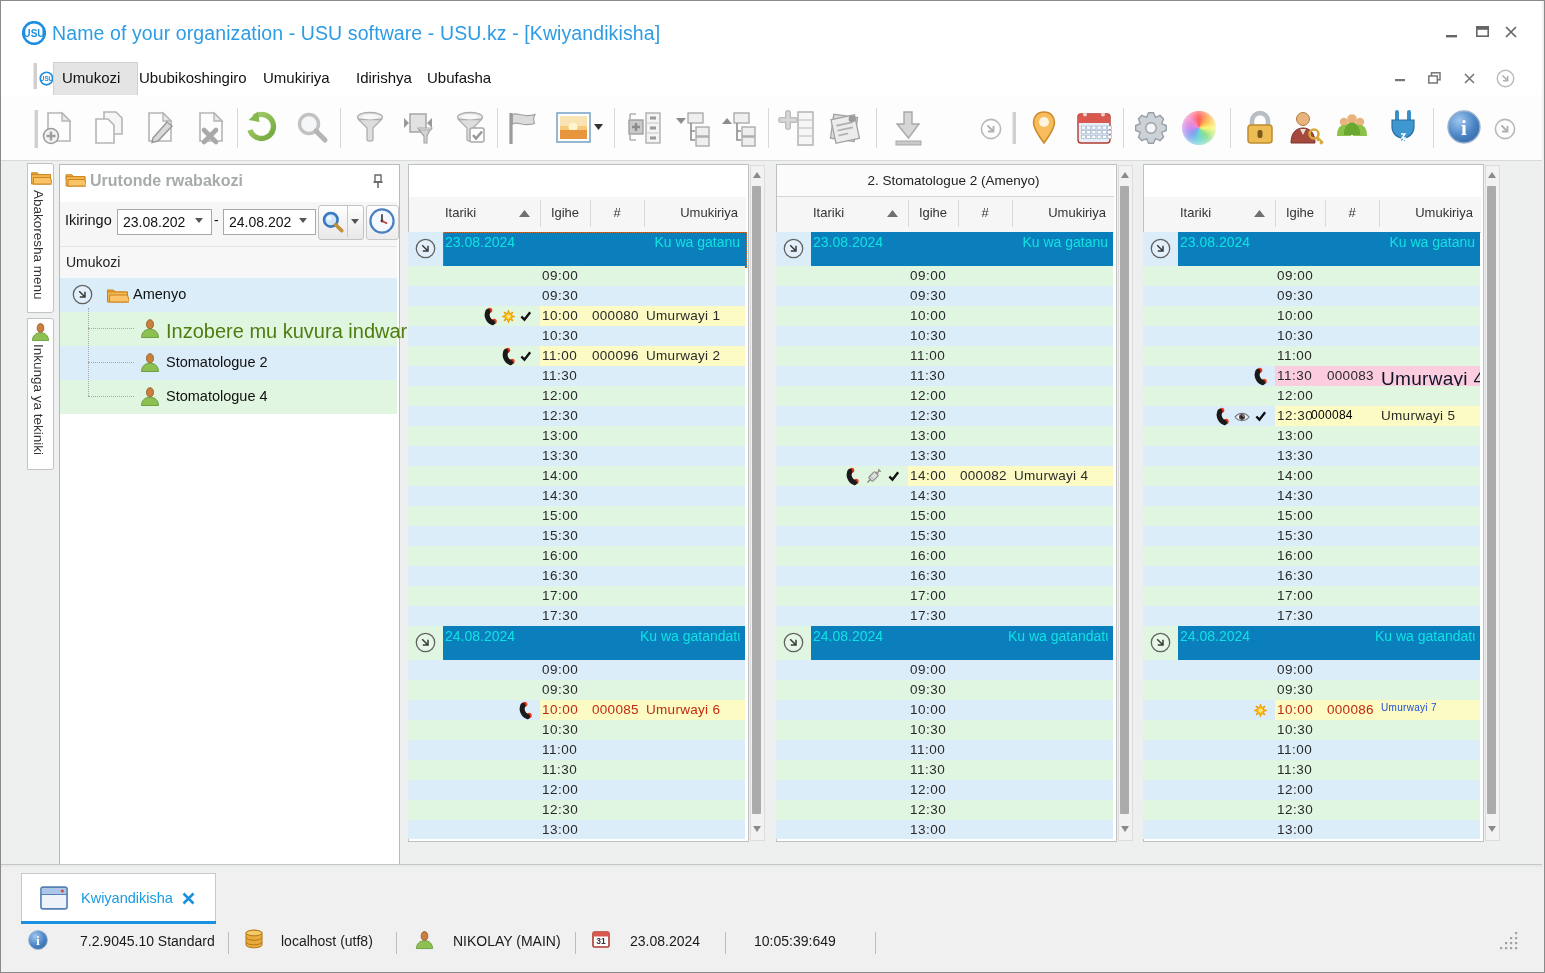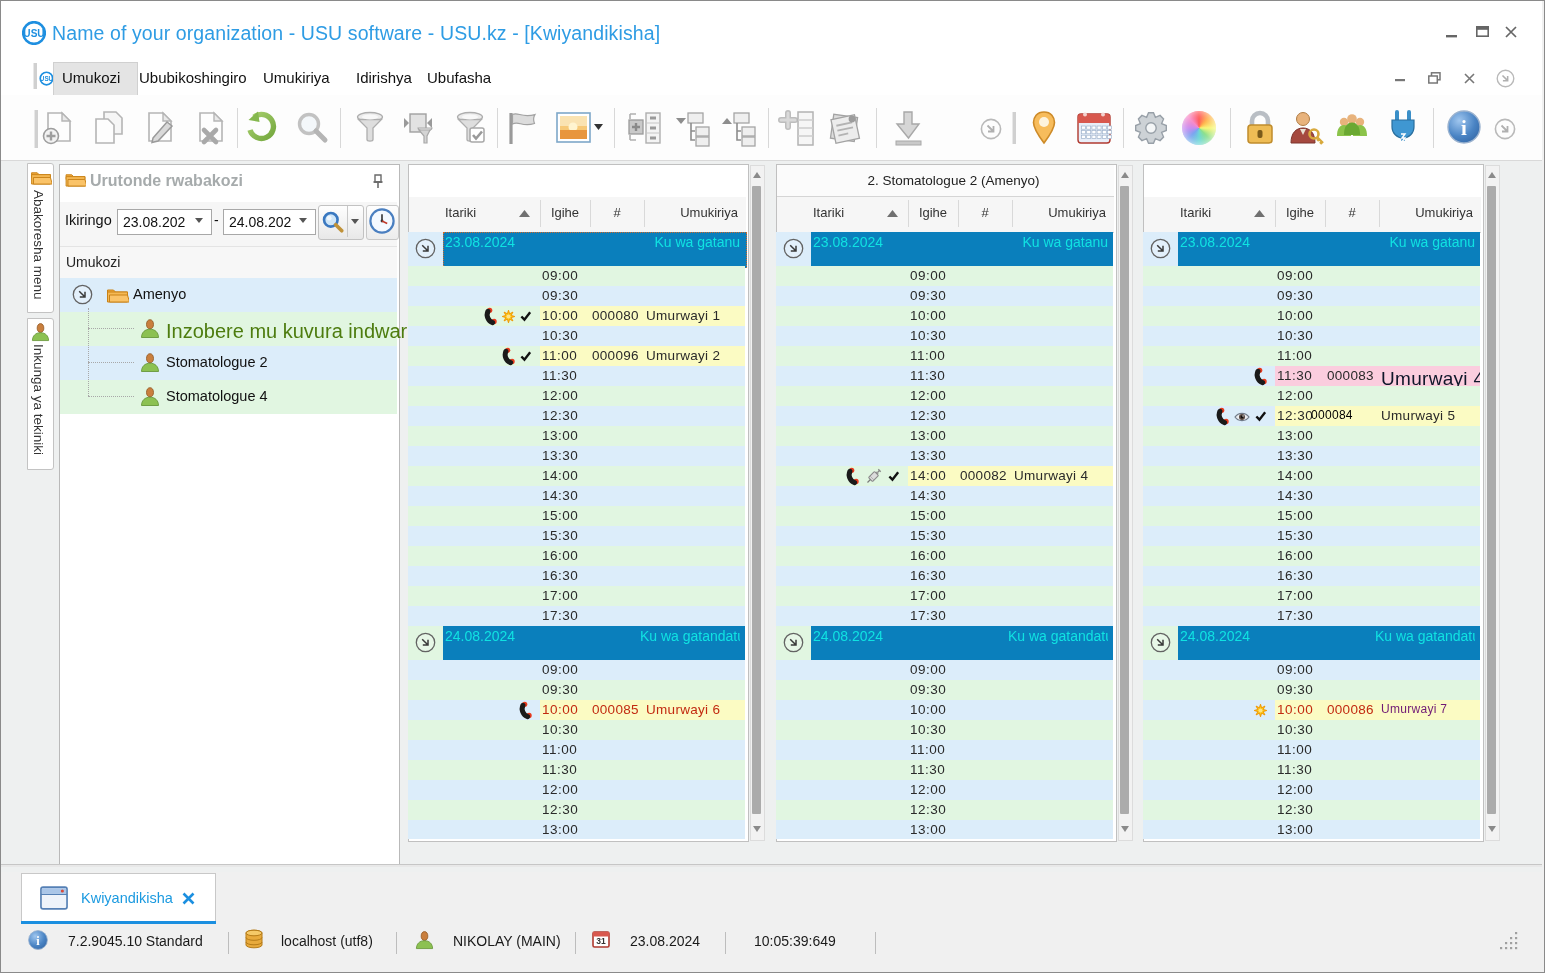--- a/index.html
+++ b/index.html
@@ -766,21 +766,21 @@
 <div class="abs" style="left:1143px;top:660px;width:337px;height:20px;background:#dcedfa;overflow:hidden">
 <div class="abs" style="left:134px;top:2px;font-size:13.5px;letter-spacing:0.5px;color:#2a2a2a">09:00</div>
 </div>
 <div class="abs" style="left:1143px;top:680px;width:337px;height:20px;background:#e1f6e1;overflow:hidden">
 <div class="abs" style="left:134px;top:2px;font-size:13.5px;letter-spacing:0.5px;color:#2a2a2a">09:30</div>
 </div>
 <div class="abs" style="left:1143px;top:700px;width:337px;height:20px;background:#dcedfa;overflow:hidden">
 <div class="abs" style="left:132px;top:0;width:205px;height:20px;background:#fbfbc3"></div>
     <div class="abs" style="left:134px;top:2px;font-size:13.5px;letter-spacing:0.5px;color:#c22a10">10:00</div>
     <div class="abs" style="left:184px;top:2px;font-size:13.5px;letter-spacing:0.3px;color:#c22a10">000086</div>
-    <div class="abs" style="left:238px;top:2px;font-size:12px;letter-spacing:0.3px;color:#701a75;white-space:nowrap">Umurwayi 7</div>
+    <div class="abs" style="left:238px;top:2px;font-size:10px;letter-spacing:0.3px;color:#1d4ed8;white-space:nowrap">Umurwayi 7</div>
 </div>
 <svg class="abs" style="left:1254px;top:703.5px" width="13" height="13" viewBox="0 0 14 14">
     <polygon points="7,0.2 8.18632,4.13597 11.8083,2.19167 9.86403,5.81368 13.8,7 9.86403,8.18632 11.8083,11.8083 8.18632,9.86403 7,13.8 5.81368,9.86403 2.19167,11.8083 4.13597,8.18632 0.2,7 4.13597,5.81368 2.19167,2.19167 5.81368,4.13597" fill="#fdc614" stroke="#ef9400" stroke-width="1" stroke-linejoin="round"></polygon>
     <circle cx="7" cy="7" r="2.2" fill="#fde289"></circle>
   </svg>
 <div class="abs" style="left:1143px;top:720px;width:337px;height:20px;background:#e1f6e1;overflow:hidden">
 <div class="abs" style="left:134px;top:2px;font-size:13.5px;letter-spacing:0.5px;color:#2a2a2a">10:30</div>
 </div>
 <div class="abs" style="left:1143px;top:740px;width:337px;height:20px;background:#dcedfa;overflow:hidden">
 <div class="abs" style="left:134px;top:2px;font-size:13.5px;letter-spacing:0.5px;color:#2a2a2a">11:00</div>
@@ -824,21 +824,21 @@
     <defs>
       <radialGradient id="ig" cx="0.35" cy="0.3" r="0.9">
         <stop offset="0" stop-color="#9fc6ef"></stop>
         <stop offset="0.55" stop-color="#4a84c4"></stop>
         <stop offset="1" stop-color="#2d5f9e"></stop>
       </radialGradient>
     </defs>
     <circle cx="17" cy="17" r="16" fill="url(#ig)" stroke="#9ab2cf" stroke-width="1.4"></circle>
     <text x="17" y="25" font-size="21" font-weight="bold" font-family="Liberation Serif" fill="#fff" text-anchor="middle">i</text>
   </svg>
-<div class="stxt abs" style="left:68px;top:933px;font-size:14px;color:#1a1a1a">7.2.9045.10 Standard</div>
+<div class="stxt abs" style="left:80px;top:933px;font-size:14px;color:#1a1a1a">7.2.9045.10 Standard</div>
 <div class="ssep abs" style="left:228px;top:932px"></div>
 <svg class="abs" style="left:244px;top:929px" width="20" height="22" viewBox="0 0 20 22">
     <path d="M2 4 a8 2.8 0 0 1 16 0 v12 a8 2.8 0 0 1 -16 0 z" fill="#e8aa3c" stroke="#b57b18" stroke-width="1"></path>
     <ellipse cx="10" cy="4" rx="8" ry="2.8" fill="#f5c968" stroke="#b57b18" stroke-width="1"></ellipse>
     <path d="M2 8.5 a8 2.8 0 0 0 16 0 M2 13 a8 2.8 0 0 0 16 0" fill="none" stroke="#b57b18" stroke-width="1"></path>
   </svg>
 <div class="stxt abs" style="left:281px;top:933px;font-size:14px;color:#1a1a1a">localhost (utf8)</div>
 <div class="ssep abs" style="left:396px;top:932px"></div>
 <svg class="abs" style="left:414px;top:930px" width="21" height="20" viewBox="0 0 22 21">
     <path d="M7.5 6.5 c0-3 1.4-4.8 3.5-4.8 c2.1 0 3.5 1.8 3.5 4.8 c0 2.6-1.4 4.4-3.5 4.4 c-2.1 0-3.5-1.8-3.5-4.4 z" fill="#c97f3e" stroke="#8f5520" stroke-width="0.8"></path>

